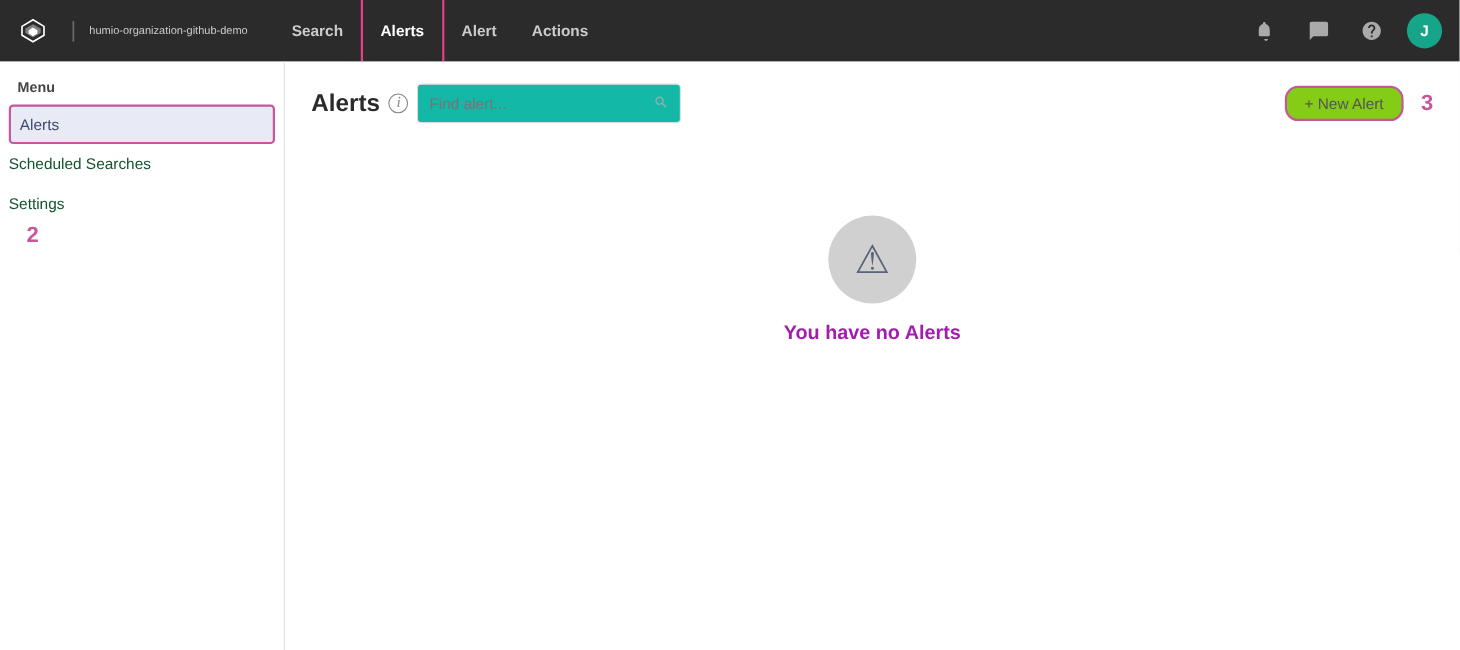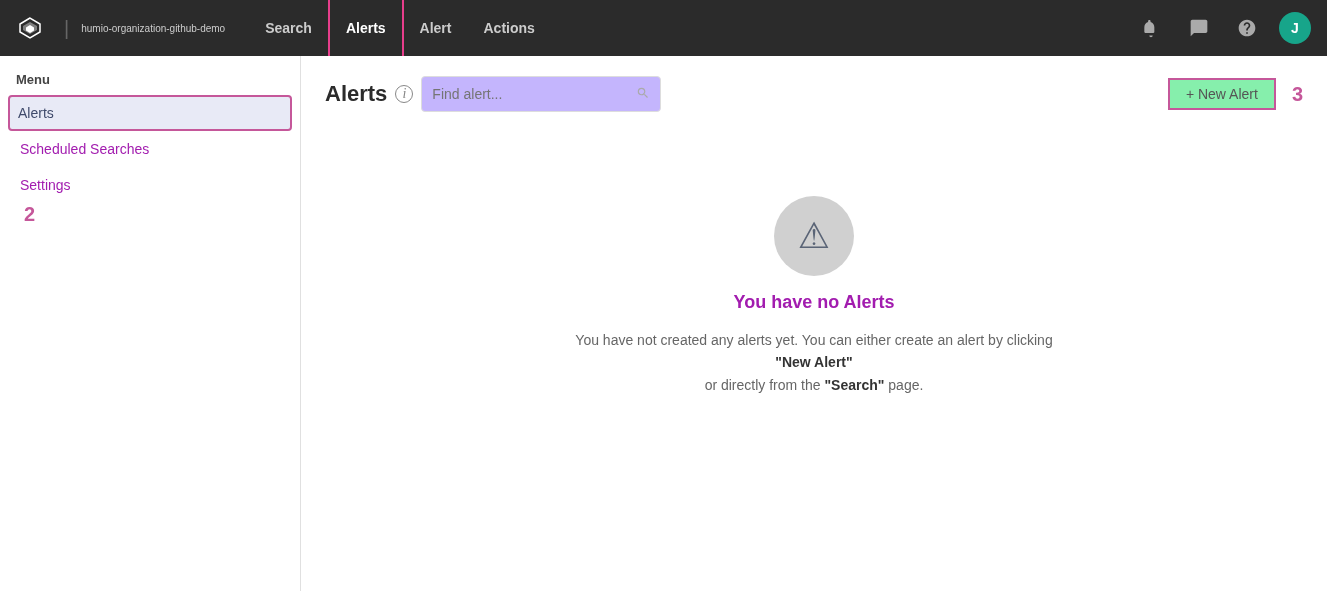--- a/index.html
+++ b/index.html
@@ -86,36 +86,36 @@
     }
 
     
     .layout {
       display: flex;
       height: calc(591px - 56px);
     }
 
     
     .sidebar {
-      width: 301px;
+      width: 259px;
       background: #fff;
       border-right: 1px solid #e0e0e0;
       padding: 16px 0;
       flex-shrink: 0;
     }
     .sidebar-menu-label {
       font-size: 13px;
       font-weight: 600;
       color: #444;
       padding: 0 16px 8px 16px;
     }
     .sidebar-item {
-      padding: 10px 20px;
-      font-size: 14px;
-      color: #a21caf;
+      padding: 10px 8px;
+      font-size: 14px;
+      color: #14532d;
       cursor: pointer;
     }
     .sidebar-item.active {
       background: #e8eaf6;
       color: #3f4a6b;
       border: 2px solid #c5579a;
       border-radius: 4px;
       margin: 0 8px;
       padding: 8px 8px;
     }
@@ -158,42 +158,42 @@
       font-family: serif;
     }
     .search-box {
       display: flex;
       align-items: center;
       border: 1px solid #ddd;
       border-radius: 4px;
       padding: 0 10px;
       height: 36px;
       width: 240px;
-      background: #c4b5fd;
+      background: #14b8a6;
     }
     .search-input {
       border: none;
       outline: none;
       font-size: 14px;
       color: #444;
       flex: 1;
       background: transparent;
     }
     .search-icon {
       color: #aaa;
       font-size: 14px;
     }
     .new-alert-btn {
       display: flex;
       align-items: center;
       gap: 6px;
       border: 2px solid #c5579a;
-      border-radius: 0;
+      border-radius: 12px;
       padding: 6px 16px;
-      background: #86efac;
+      background: #84cc16;
       color: #555;
       font-size: 14px;
       cursor: pointer;
       font-weight: 500;
     }
 
     
     .step-num {
       color: #c5579a;
       font-size: 20px;
@@ -314,24 +314,16 @@
         <button class="new-alert-btn">+ New Alert</button>
         <span class="step-num">3</span>
       </div>
     </div>
 
     <div class="empty-state">
       <div class="empty-icon-circle">
         <span class="warning-icon">⚠</span>
       </div>
       <div class="empty-title">You have no Alerts</div>
-      <div class="empty-desc">
-        <span>You have not created any alerts yet. You can either create an alert by clicking</span>
-        <strong>"New Alert"</strong>
-        <br>
-        <span>or directly from the</span>
-        <strong>"Search"</strong>
-        <span>page.</span>
-      </div>
     </div>
   </main>
 
 </div>
 
 </body></html>

